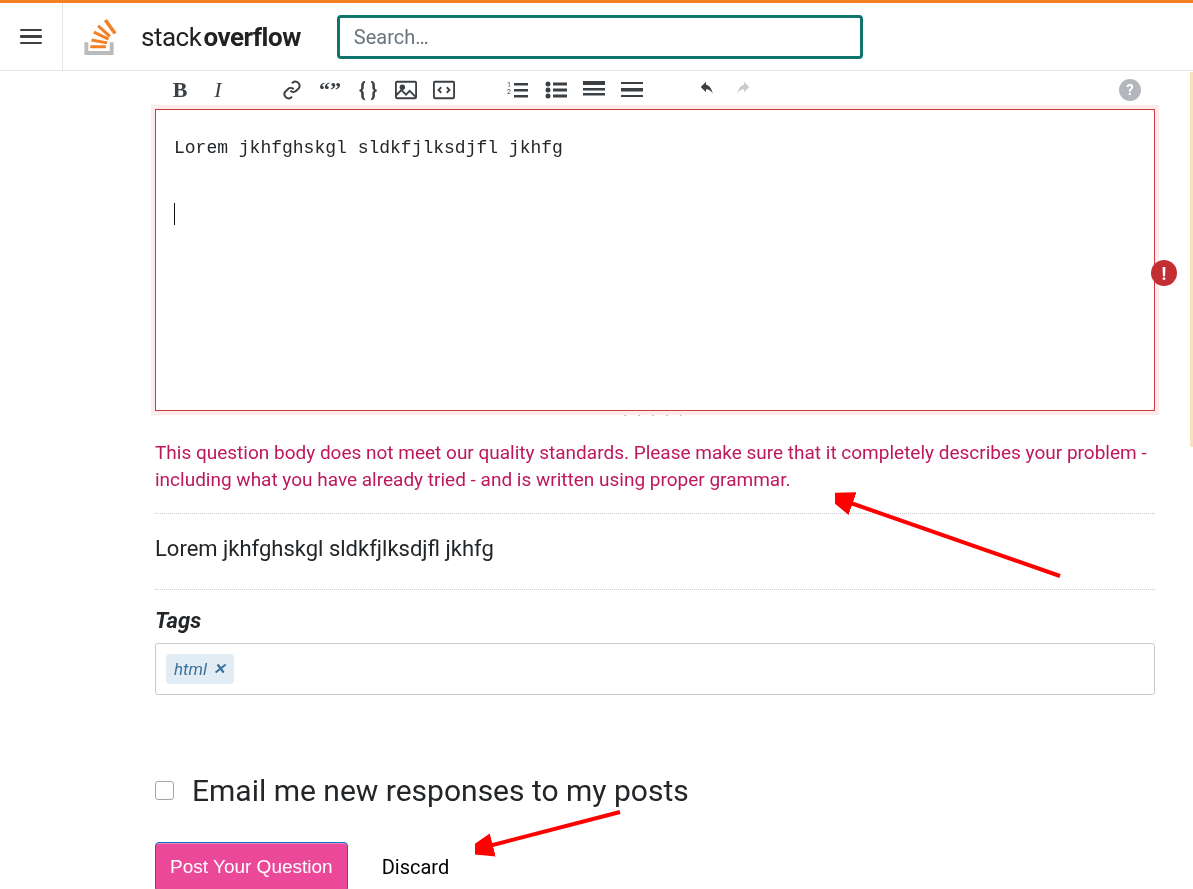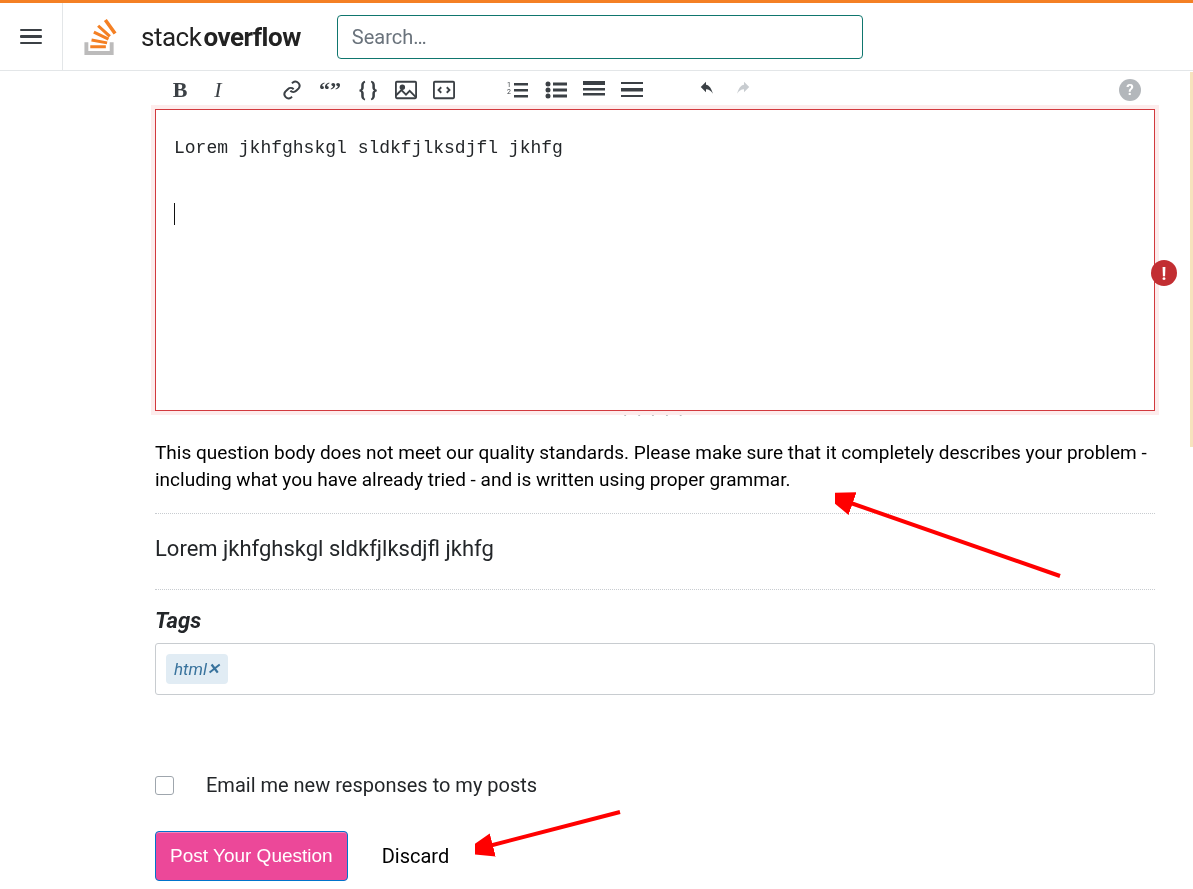--- a/index.html
+++ b/index.html
@@ -33,21 +33,21 @@
     display:flex; align-items:center; gap:24px;
     font-size:26px; letter-spacing:-0.5px;
     color:#222; padding:0 8px;
   }
   .logo-text { font-weight:400; }
   .logo-text b { font-weight:700; }
   .logo-icon svg { display:block; }
   .search-box {
     flex: 0 0 526px;
     height: 44px;
-    border:1px solid #0f766e;
+    border:3px solid #0f766e;
     border-radius:4px;
     padding: 0 14px;
     font-size:20px;
     color:#6a737c;
     display:flex; align-items:center;
     margin-left: 16px;
   }
   .content { width: 1000px; margin-left: 155px; padding-top: 0; position:relative; }
   .toolbar {
     height: 38px;
@@ -85,45 +85,45 @@
     background:#c22e32; color:#fff;
     display:flex; align-items:center; justify-content:center;
     font-weight:700; font-size:18px;
   }
   .resize-dots {
     text-align:center; color:#b8bcbe; letter-spacing:4px;
     font-size:10px; height:12px; user-select:none;
     margin-top:-1px;
   }
   .error-msg {
-    color:#000000; font-size:19px; line-height:1.4;
+    color:#be185d; font-size:19px; line-height:1.4;
     padding: 18px 0 20px;
   }
   .dotted-sep { border:none; border-top:1px dotted #c8ccd0; margin:0; }
   .preview {
     font-size:22px; color:#232629;
     padding:22px 0 28px;
   }
   .tags-section { padding-top:18px;font-style:italic; }
   .section-label { font-weight:700; font-size:22px; margin-bottom:10px; }
   .tags-input {
     border:1px solid #c8ccd0; border-radius:3px;
     padding:8px 10px; min-height:52px;
     display:flex; align-items:center; gap:6px;
   }
   .tag-chip {
     background:#e1ecf4; color:#39739d;
     padding:5px 8px; border-radius:4px;
     font-size:17px;
-    display:inline-flex; align-items:center; 
+    display:inline-flex; align-items:center; gap:6px;
   }
   .tag-x { color:#39739d; font-size:15px; font-weight:700; cursor:pointer; }
   .email-row {
-    display:flex; align-items:center; gap:32px;
-    margin-top:78px; font-size:20px;
+    display:flex; align-items:center; gap:18px;
+    margin-top:78px; font-size:30px;
   }
   .chk {
     width:19px; height:19px; border:1px solid #9fa6ad; border-radius:3px;
     background:#fff;
   }
   .actions { display:flex; align-items:center; gap:34px; margin-top:34px; }
   .btn-primary {
     background:#ec4899; color:#fff; border:1px solid #0074cc;
     border-radius:4px; padding:13px 14px;
     font-size:19px; cursor:pointer;

